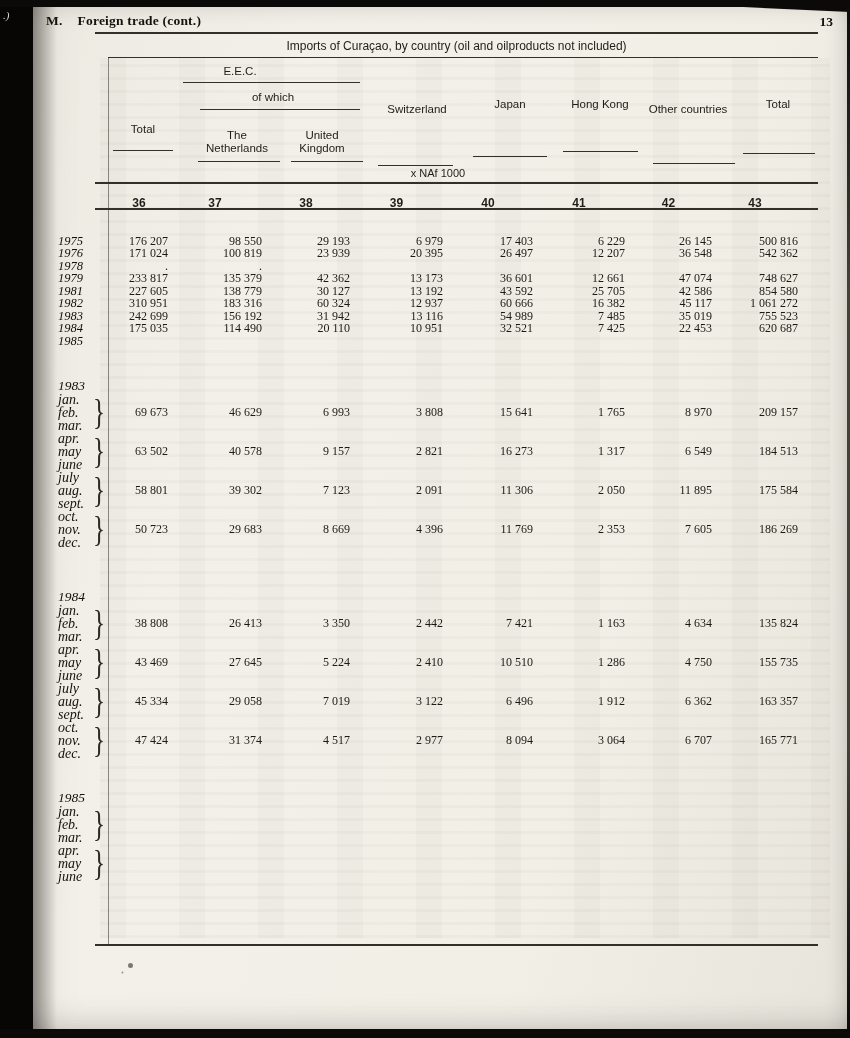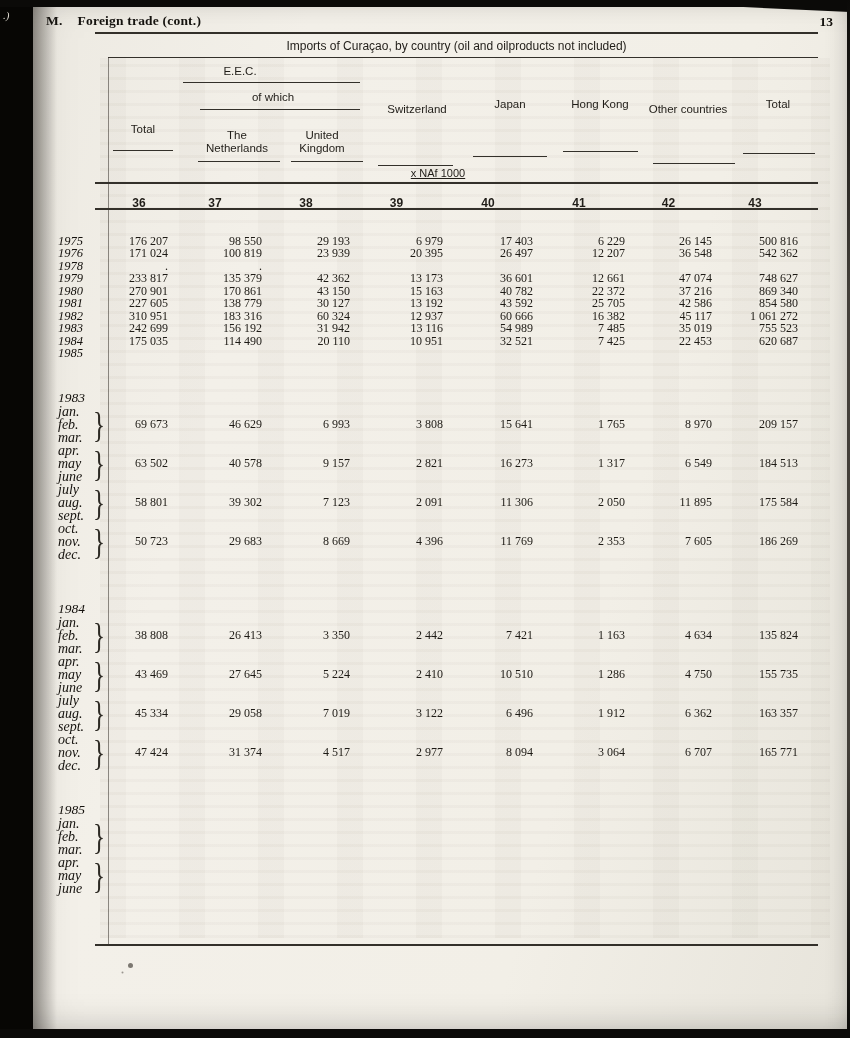--- a/index.html
+++ b/index.html
@@ -48,21 +48,21 @@
   .h-oth     { left:553px; top:73px; width:80px; }
   .h-tot43   { left:643px; top:68px; width:80px; }
   .s1 { left:18px;  top:120px; width:60px; }
   .s2 { left:103px; top:131px; width:82px; }
   .s3 { left:196px; top:131px; width:72px; }
   .s4 { left:283px; top:135px; width:75px; }
   .s5 { left:378px; top:126px; width:74px; }
   .s6 { left:468px; top:121px; width:75px; }
   .s7 { left:558px; top:133px; width:82px; }
   .s8 { left:648px; top:123px; width:72px; }
-  .unit { position:absolute; left:0; top:137px; width:686px; text-align:center; font-size:11px;text-decoration:underline; }
+  .unit { position:absolute; left:0; top:137px; width:686px; text-align:center; font-size:11px; }
   .thick1 { left:0; top:152px; width:723px; height:2px; }
   .thick2 { left:0; top:178px; width:723px; height:2px; }
 
   .g9 { display:grid; grid-template-columns:52px 58px 94px 88px 93px 90px 92px 87px 86px; }
   .colnums { position:absolute; left:58px; top:196px; width:740px; }
   .cn { text-align:center; font-family:"Liberation Sans", sans-serif; font-weight:600; font-size:12px; color:#201d18; }
 
   .tbody { position:absolute; left:58px; top:234px; width:740px; }
   .r { height:12.45px; align-items:baseline; }
   .yr { font-style:italic; font-size:12.5px; color:#14110d; }
@@ -186,31 +186,20 @@
         <div class="n">233 817</div>
         <div class="n">135 379</div>
         <div class="n">42 362</div>
         <div class="n">13 173</div>
         <div class="n">36 601</div>
         <div class="n">12 661</div>
         <div class="n">47 074</div>
         <div class="n">748 627</div>
       </div>
 
-    <div class="r g9">
-        <div class="yr">1980</div>
-        <div class="n">270 901</div>
-        <div class="n">170 861</div>
-        <div class="n">43 150</div>
-        <div class="n">15 163</div>
-        <div class="n">40 782</div>
-        <div class="n">22 372</div>
-        <div class="n">37 216</div>
-        <div class="n">869 340</div>
-      </div>
 
     <div class="r g9">
         <div class="yr">1981</div>
         <div class="n">227 605</div>
         <div class="n">138 779</div>
         <div class="n">30 127</div>
         <div class="n">13 192</div>
         <div class="n">43 592</div>
         <div class="n">25 705</div>
         <div class="n">42 586</div>

